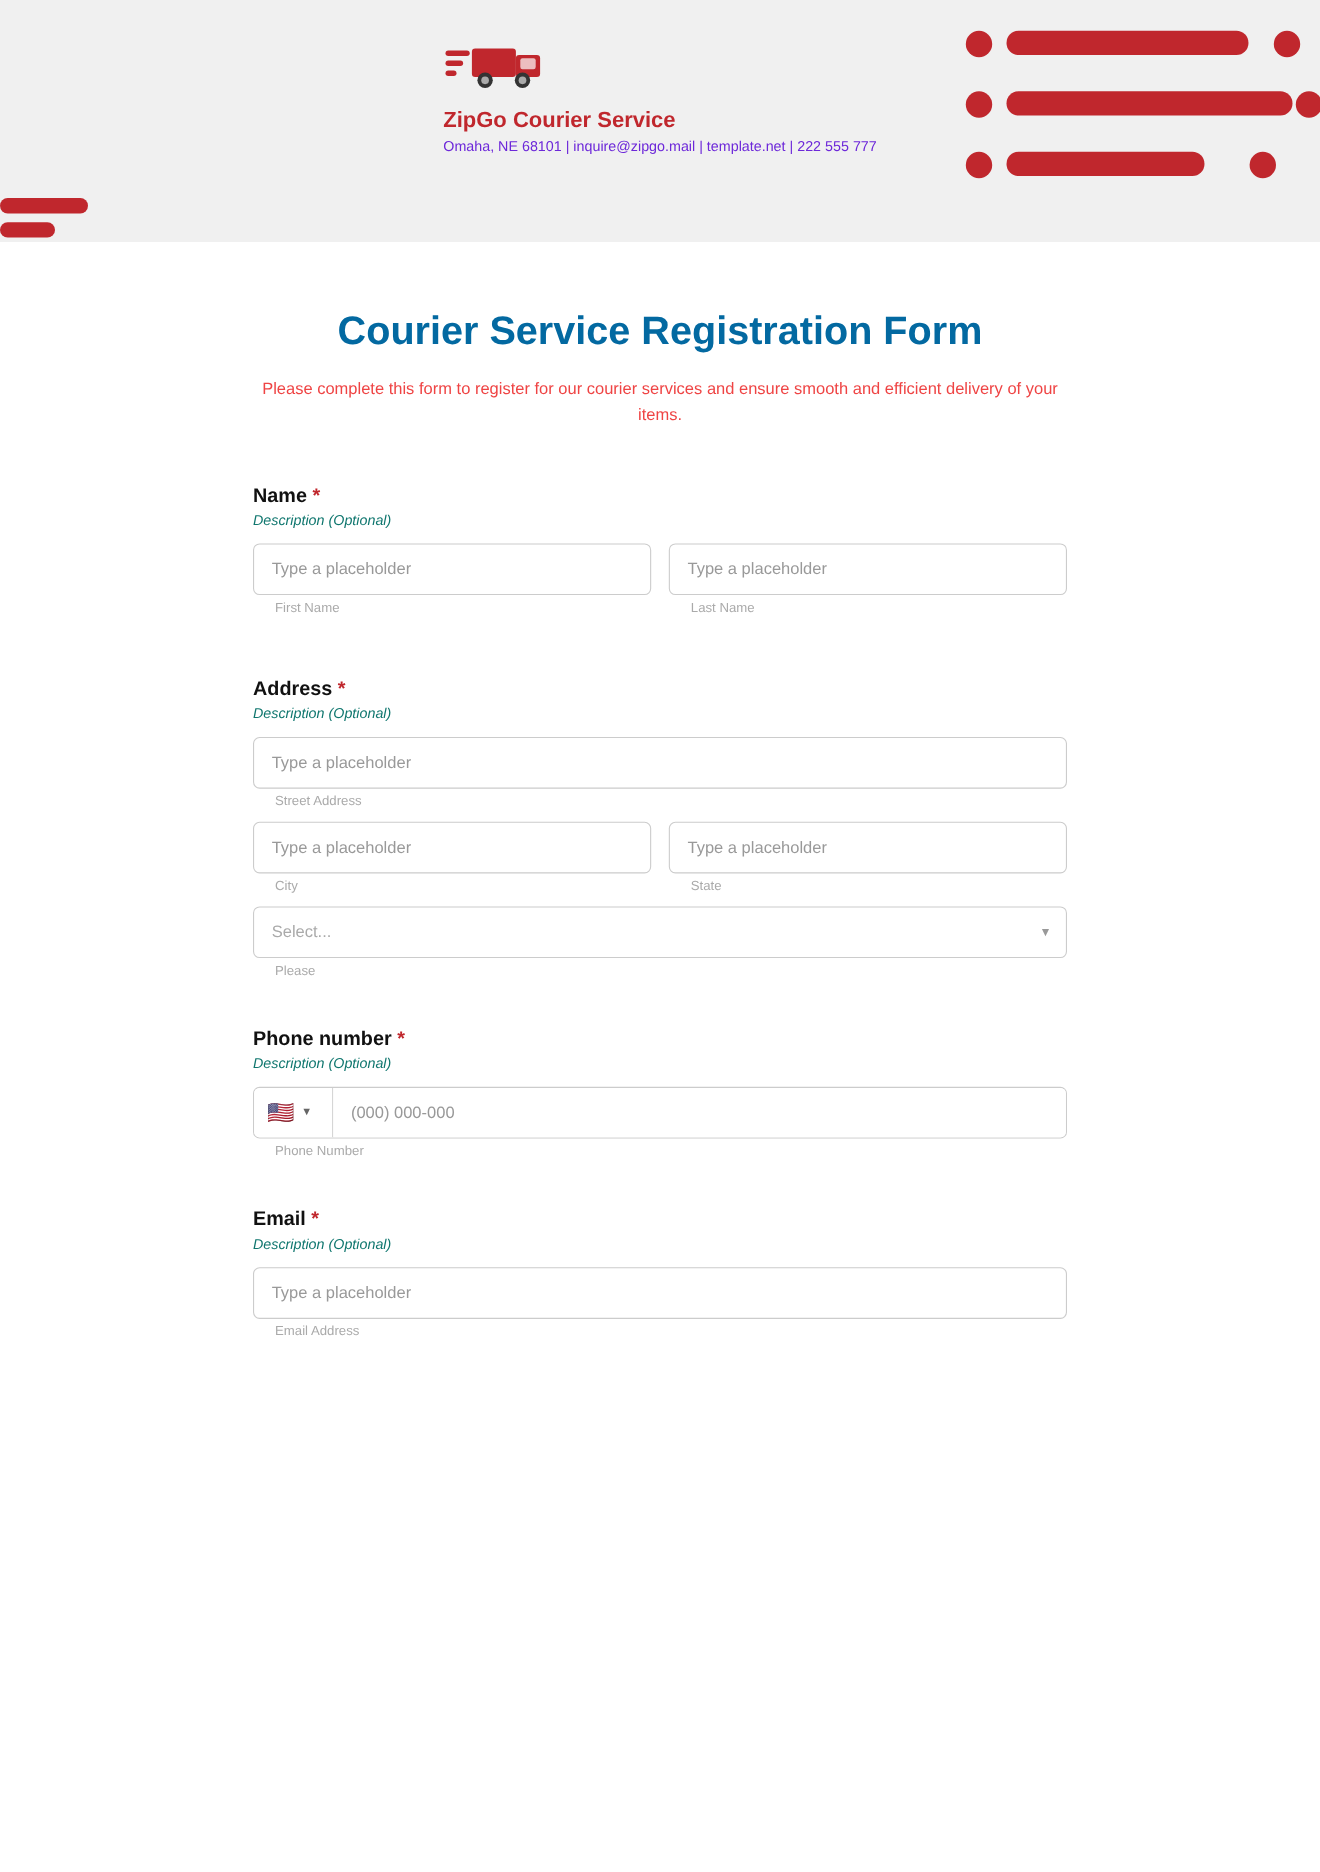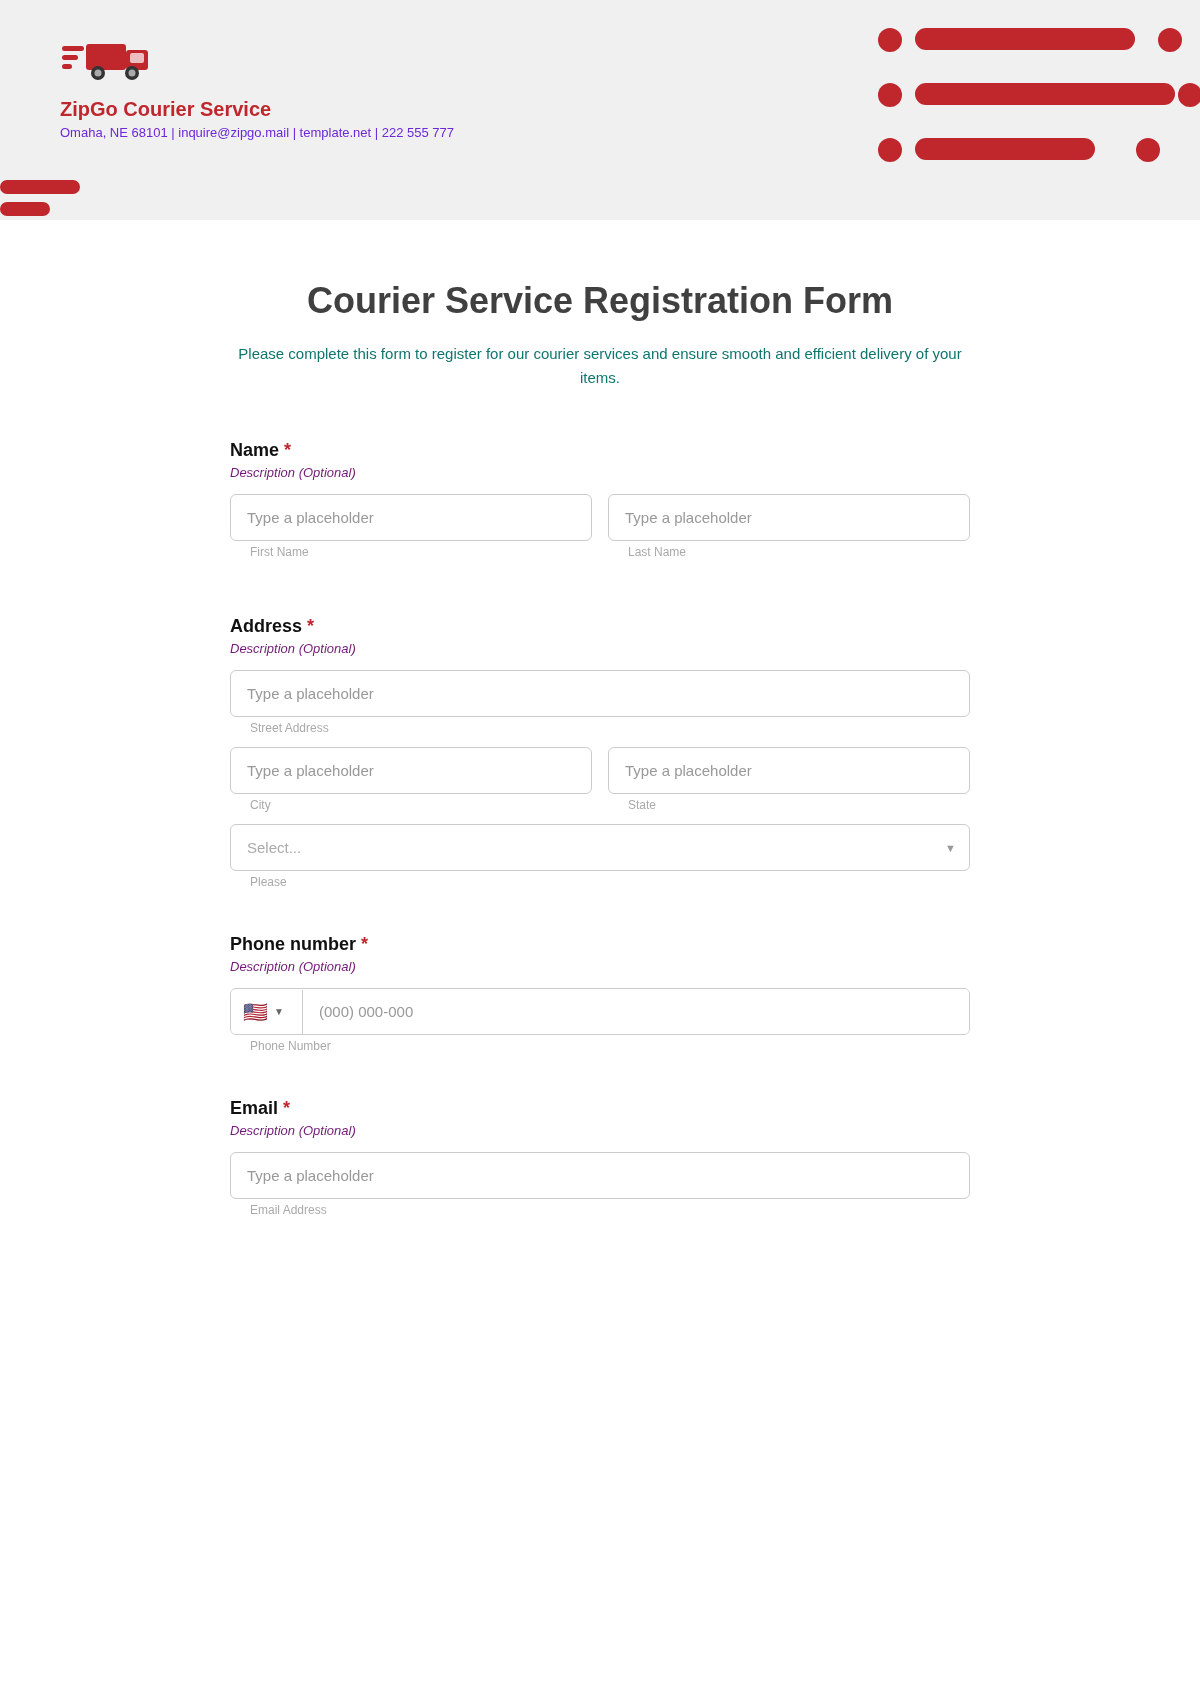--- a/index.html
+++ b/index.html
@@ -19,21 +19,21 @@
     .header {
       background: #f0f0f0;
       padding: 30px 60px 0 60px;
       position: relative;
       overflow: hidden;
       min-height: 220px;
     }
 
     .header-top {
       display: flex;
-      justify-content: flex-start;
+      justify-content: center;
       align-items: flex-start;
     }
 
     .logo-area {
       display: flex;
       flex-direction: column;
     }
 
     .logo-icon {
       width: 90px;
@@ -76,26 +76,26 @@
       max-width: 820px;
       margin: 60px auto 60px auto;
       padding: 0 40px;
     }
 
     .form-title {
       font-size: 36px;
       font-weight: bold;
       text-align: center;
       margin-bottom: 20px;
-      color: #404040;
+      color: #0369a1;
     }
 
     .form-description {
       text-align: center;
-      color: #0f766e;
+      color: #ef4444;
       font-size: 15px;
       line-height: 1.6;
       margin-bottom: 50px;
     }
 
     .form-section {
       margin-bottom: 45px;
     }
 
     .section-label {
@@ -103,21 +103,21 @@
       font-weight: bold;
       color: #111;
       margin-bottom: 4px;
     }
 
     .required-star {
       color: #c0272d;
     }
 
     .section-description {
-      color: #701a75;
+      color: #0f766e;
       font-size: 13px;
       font-style: italic;
       margin-bottom: 14px;
     }
 
     .field-row {
       display: flex;
       gap: 16px;
       margin-bottom: 0;
     }

